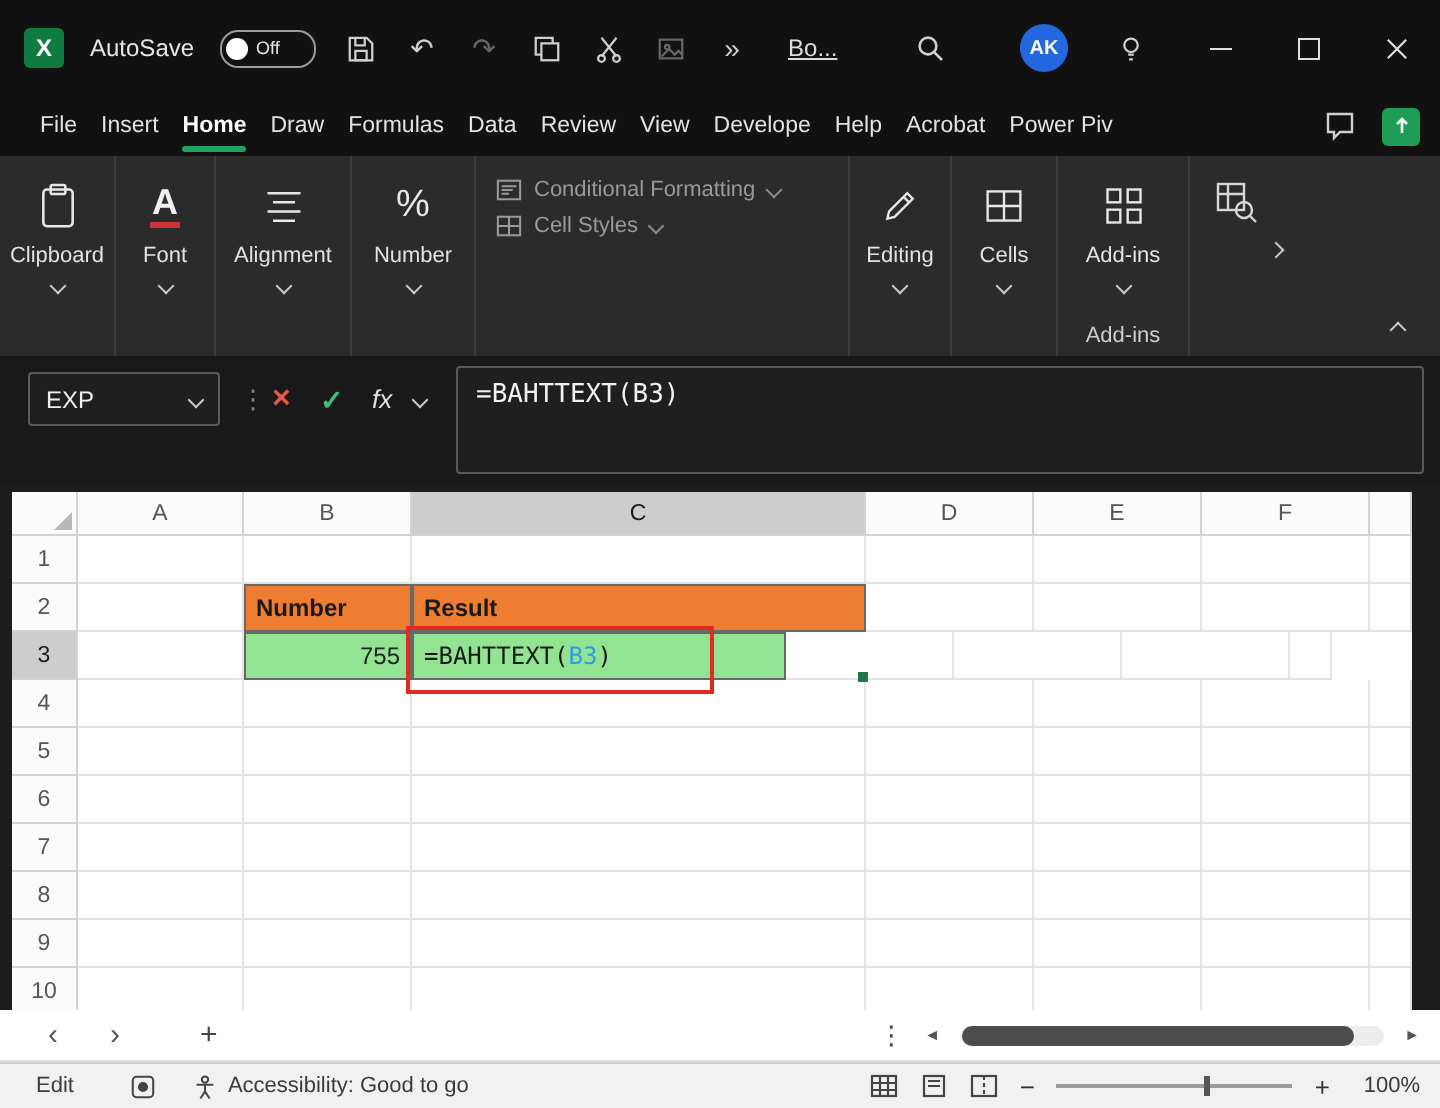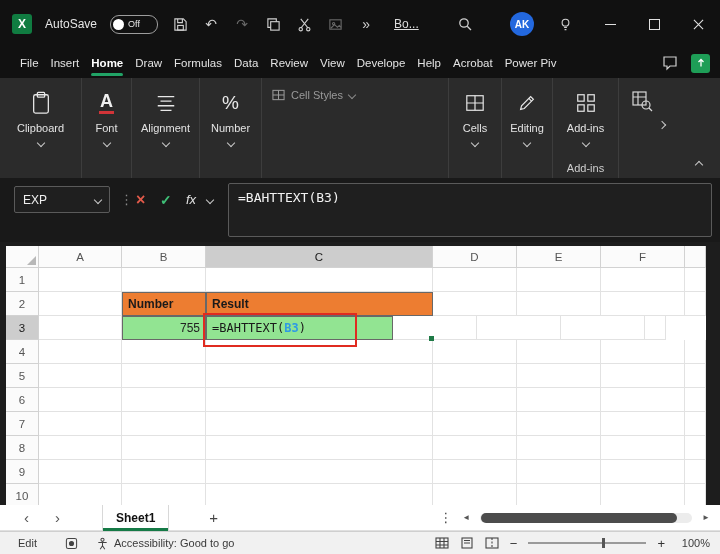--- a/index.html
+++ b/index.html
@@ -219,21 +219,21 @@
       </span>
       <span class="share-box">
         <svg width="12" height="12" viewBox="0 0 12 12" stroke="#fff" fill="none" stroke-width="1.3">
             <path d="M6 9.5V2.5M3.5 5L6 2.5 8.5 5"></path>
           </svg>
       </span>
     </div>
   </div>
 
   <div class="ribbon">
-    <div class="rgroup" style="width:82px">
+    <div class="rgroup" style="width:58px">
       <span class="bigicon">
         <svg width="22" height="26" viewBox="0 0 24 26" stroke="currentColor" fill="none" stroke-width="1.4">
             <rect x="4" y="4" width="16" height="20" rx="2"></rect>
             <rect x="8" y="1.5" width="8" height="5" rx="1"></rect>
           </svg>
       </span>
       <span class="glabel">Clipboard</span>
       <span class="chev"></span>
     </div>
     <div class="rgroup" style="width:50px">
@@ -254,49 +254,59 @@
       <span class="chev"></span>
     </div>
     <div class="rgroup" style="width:62px">
       <span class="bigicon">
         <span class="pct">%</span>
       </span>
       <span class="glabel">Number</span>
       <span class="chev"></span>
     </div>
     <div class="rgroup styles-grp" style="width:187px">
+      <div class="stylerow">
+        <span class="sicon">
+          <svg width="13" height="12" viewBox="0 0 14 12" stroke="currentColor" fill="none" stroke-width="1.1">
+              <rect x="1" y="1" width="12" height="10"></rect>
+              <path d="M3 4h8M3 6h6M3 8h4"></path>
+            </svg>
+        </span>
+        <span class="stext">Conditional Formatting</span>
+        <span class="chev gdim"></span>
+      </div>
       <div class="stylerow">
         <span class="sicon">
           <svg width="13" height="12" viewBox="0 0 14 12" stroke="currentColor" fill="none" stroke-width="1.1">
               <rect x="1" y="1" width="12" height="10"></rect>
               <path d="M7 1v10M1 6h12"></path>
             </svg>
         </span>
         <span class="stext">Cell Styles</span>
         <span class="chev gdim"></span>
       </div>
     </div>
+    <div class="rgroup" style="width:51px">
+      <span class="bigicon">
+        <svg width="20" height="20" viewBox="0 0 22 22" stroke="currentColor" fill="none" stroke-width="1.3">
+            <path d="M4 18l1-4L15 4l3 3L8 17l-4 1z"></path>
+            <path d="M13 6l3 3"></path>
+          </svg>
+      </span>
+      <span class="glabel">Editing</span>
+      <span class="chev"></span>
+    </div>
     <div class="rgroup" style="width:53px">
       <span class="bigicon">
         <svg width="22" height="20" viewBox="0 0 24 22" stroke="currentColor" fill="none" stroke-width="1.3">
             <rect x="3" y="3" width="18" height="16"></rect>
             <path d="M12 3v16M3 11h18"></path>
           </svg>
       </span>
       <span class="glabel">Cells</span>
-      <span class="chev"></span>
-    </div>
-    <div class="rgroup" style="width:51px">
-      <span class="bigicon">
-        <svg width="20" height="20" viewBox="0 0 22 22" stroke="currentColor" fill="none" stroke-width="1.3">
-            <path d="M4 18l1-4L15 4l3 3L8 17l-4 1z"></path>
-            <path d="M13 6l3 3"></path>
-          </svg>
-      </span>
-      <span class="glabel">Editing</span>
       <span class="chev"></span>
     </div>
     <div class="rgroup" style="width:66px">
       <span class="bigicon">
         <svg width="22" height="22" viewBox="0 0 24 24" stroke="currentColor" fill="none" stroke-width="1.3">
             <rect x="3" y="3" width="7" height="7"></rect>
             <rect x="14" y="3" width="7" height="7"></rect>
             <rect x="3" y="14" width="7" height="7"></rect>
             <rect x="14" y="14" width="7" height="7"></rect>
           </svg>
@@ -369,21 +379,21 @@
           <div class="gc cell" style="width: 84px;"></div>
           <div class="gc cell" style="width: 84px;"></div>
           <div class="gc cell" style="width: 21px;"></div>
         </div>
         <div class="grow">
           <div class="gc hdr selhdr" style="width: 33px;">3</div>
           <div class="gc cell" style="width: 83px;"></div>
           <div class="gc cell green num" style="width: 84px;">755</div>
           <div class="gc cell green formula" style="width: 187px;">
             <div class="fpart" style="display: inline;">=BAHTTEXT(</div>
-            <div class="fref" style="display: inline; font-weight: bold;">B3</div>
+            <div class="fref" style="display: inline;">B3</div>
             <div class="fpart" style="display: inline;">)</div>
           </div>
           <div class="gc cell" style="width: 84px;"></div>
           <div class="gc cell" style="width: 84px;"></div>
           <div class="gc cell" style="width: 84px;"></div>
           <div class="gc cell" style="width: 21px;"></div>
         </div>
         <div class="grow">
           <div class="gc hdr" style="width: 33px;">4</div>
           <div class="gc cell" style="width: 83px;"></div>
@@ -453,23 +463,20 @@
           <div class="gc cell" style="width: 84px;"></div>
           <div class="gc cell" style="width: 84px;"></div>
           <div class="gc cell" style="width: 21px;"></div>
         </div>
       </div>
   </div>
 
   <div class="sheetbar">
     <span class="sb-nav first">‹</span>
     <span class="sb-nav second">›</span>
-    <div class="sheettab active">
-      <span>Sheet1</span>
-    </div>
     <span class="sb-add">+</span>
     <div class="sb-right">
       <span class="sb-dots">⋮</span>
       <span class="sb-arrow">◄</span>
       <div class="hscroll">
         <div class="hthumb"></div>
       </div>
       <span class="sb-arrow">►</span>
     </div>
   </div>

